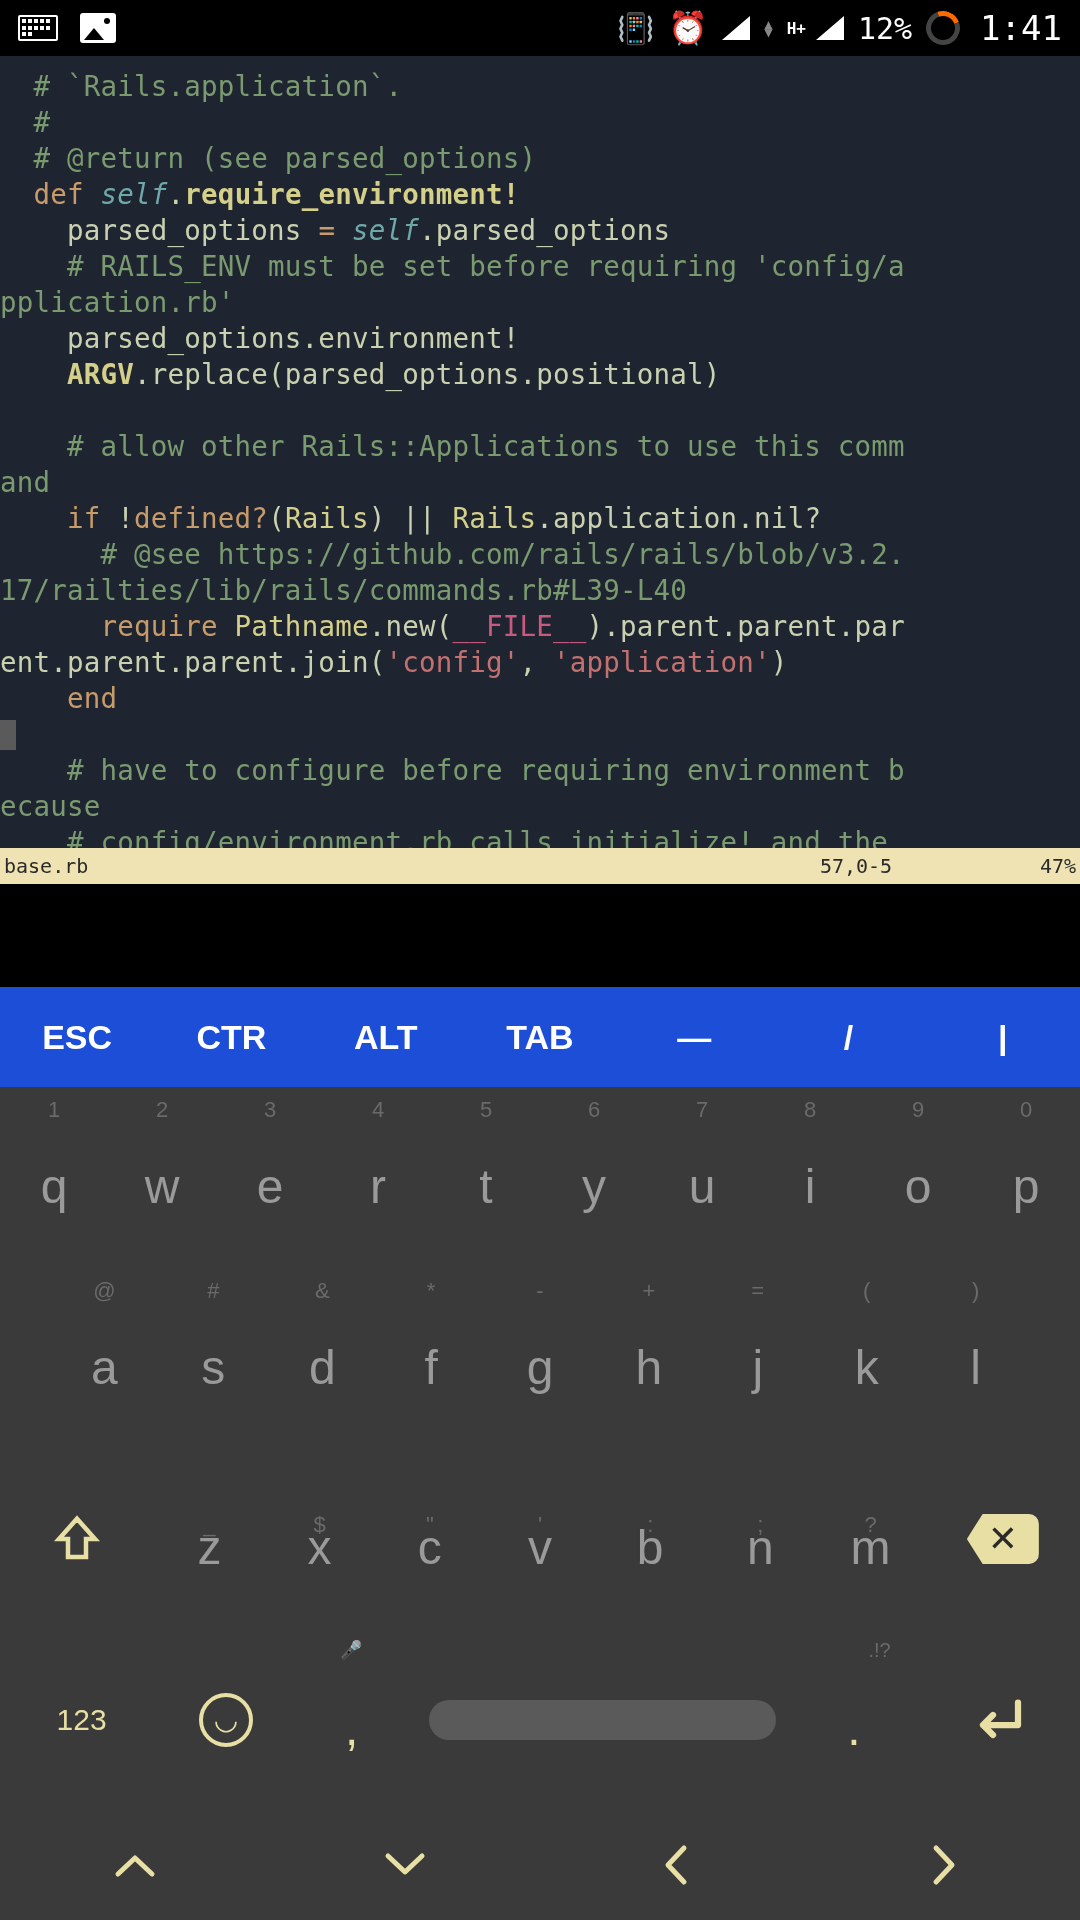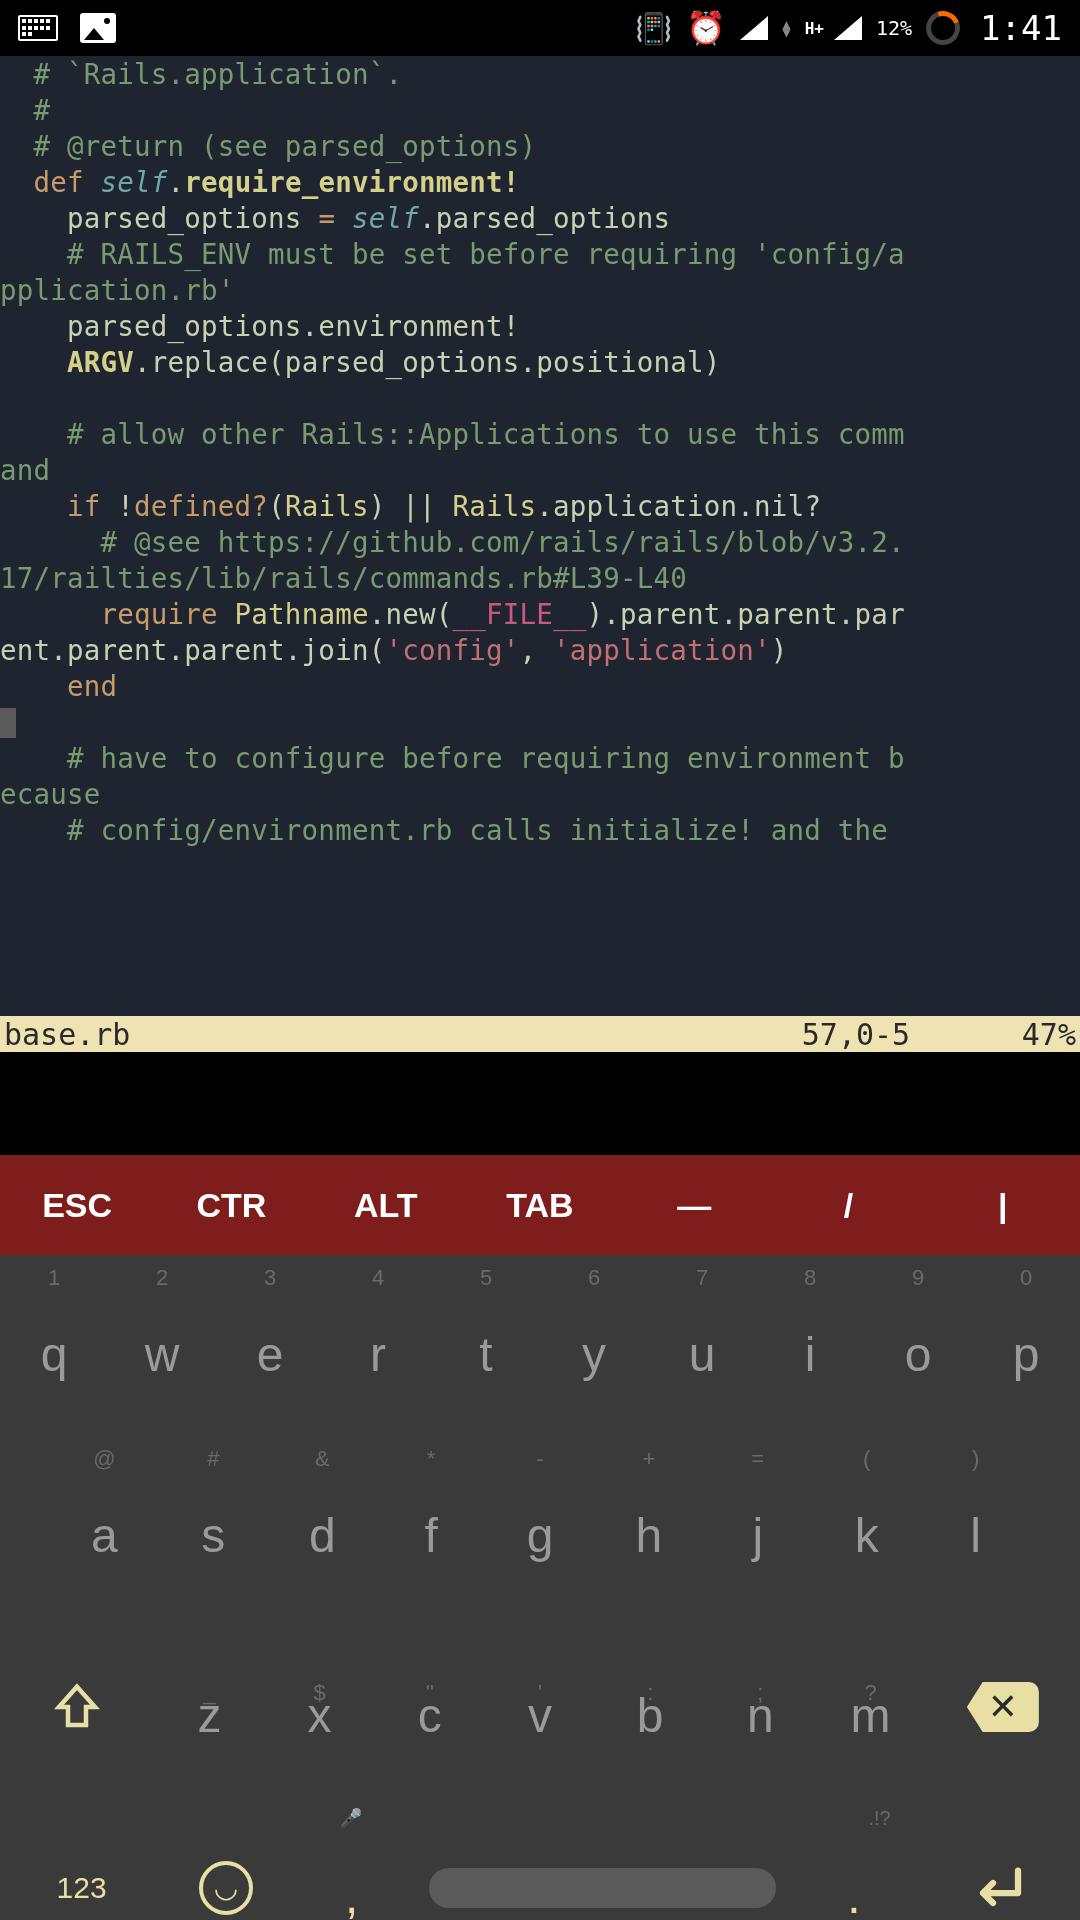--- a/index.html
+++ b/index.html
@@ -42,38 +42,38 @@
   }
   .vibrate-icon { font-size: 30px; color: #fff; }
   .alarm-icon { font-size: 32px; color: #fff; }
   .signal-tri {
     width: 0; height: 0;
     border-left: 28px solid transparent;
     border-bottom: 24px solid #fff;
   }
   .hplus { font-size: 16px; font-weight: bold; color: #fff; margin-right: -4px; }
   .updown { font-size: 14px; color: #888; line-height: 8px; }
-  .batt-txt { font-size: 20px; color: #fff; }
+  .batt-txt { font-size: 30px; color: #fff; }
   .ring {
     width: 34px; height: 34px; border-radius: 50%;
     border: 5px solid #444;
     border-top-color: #ff6a00;
     transform: rotate(25deg);
   }
   .clock { font-size: 34px; color: #fff; margin-left: 6px; }
 
   
   .editor {
-    height: 960px;
+    height: 792px;
     background: #1e2430;
     font-size: 27.5px;
     line-height: 36px;
     white-space: pre;
     overflow: hidden;
-    padding-top: 0;
+    padding-top: 12px;
     letter-spacing: 0.2px;
   }
   .c-comment { color: #7a9a6f; }
   .c-kw { color: #c79b6a; }       
   .c-self { color: #6fa8a8; font-style: italic; }
   .c-method { color: #d4d08a; }
   .c-const { color: #d4d08a; }
   .c-string { color: #c27070; }
   .c-magic { color: #c85a80; }
   .c-bold { font-weight: bold; }
@@ -83,38 +83,38 @@
     width: 16px; height: 30px;
     background: #5a5a5a;
     vertical-align: text-bottom;
   }
 
   
   .vim-status {
     height: 36px;
     background: #efe3b4;
     color: #2a2a2a;
-    font-size: 30px;
+    font-size: 20px;
     display: flex;
     align-items: center;
     padding: 0 4px;
     font-family: monospace;
     font-weight: 500;
   }
   .vim-file { flex: 1; }
   .vim-pos { width: 220px; }
   .vim-pct { text-align: center; }
 
   
   .gap { height: 103px; background: #000; }
 
   
   .extra-row {
     height: 100px;
-    background: #7f1d1d;
+    background: #1d4ed8;
     display: flex;
     align-items: center;
     color: #fff;
     font-size: 34px;
     font-weight: 600;
     font-family: sans-serif;
   }
   .extra-row .ek {
     flex: 1;
     text-align: center;

